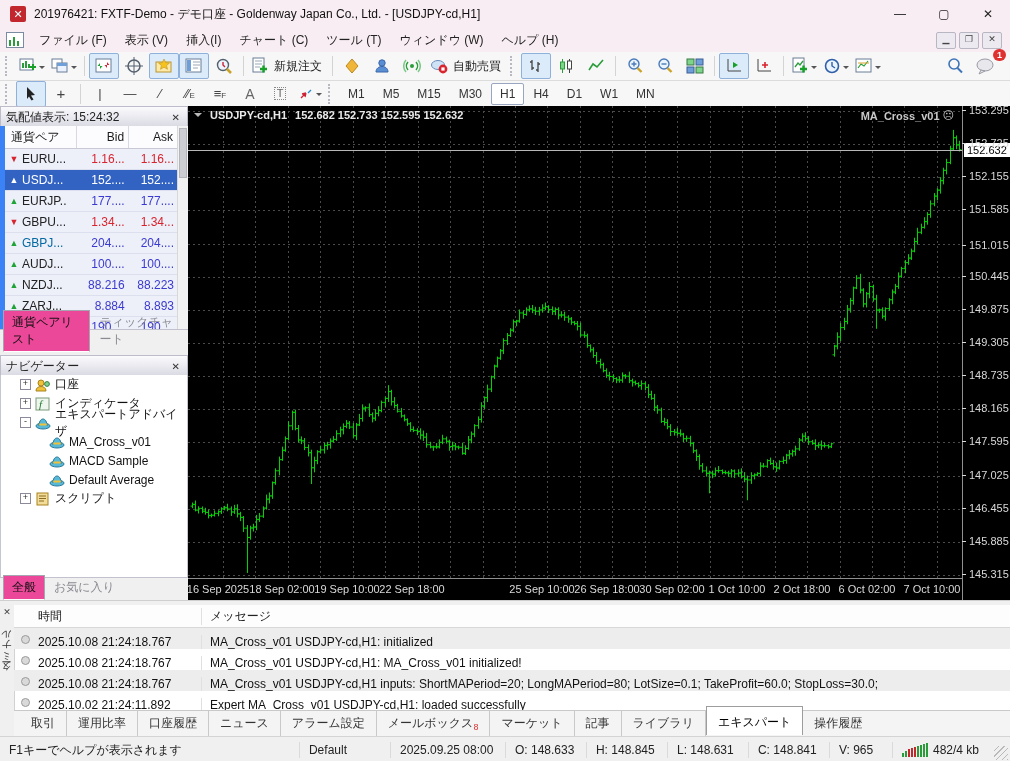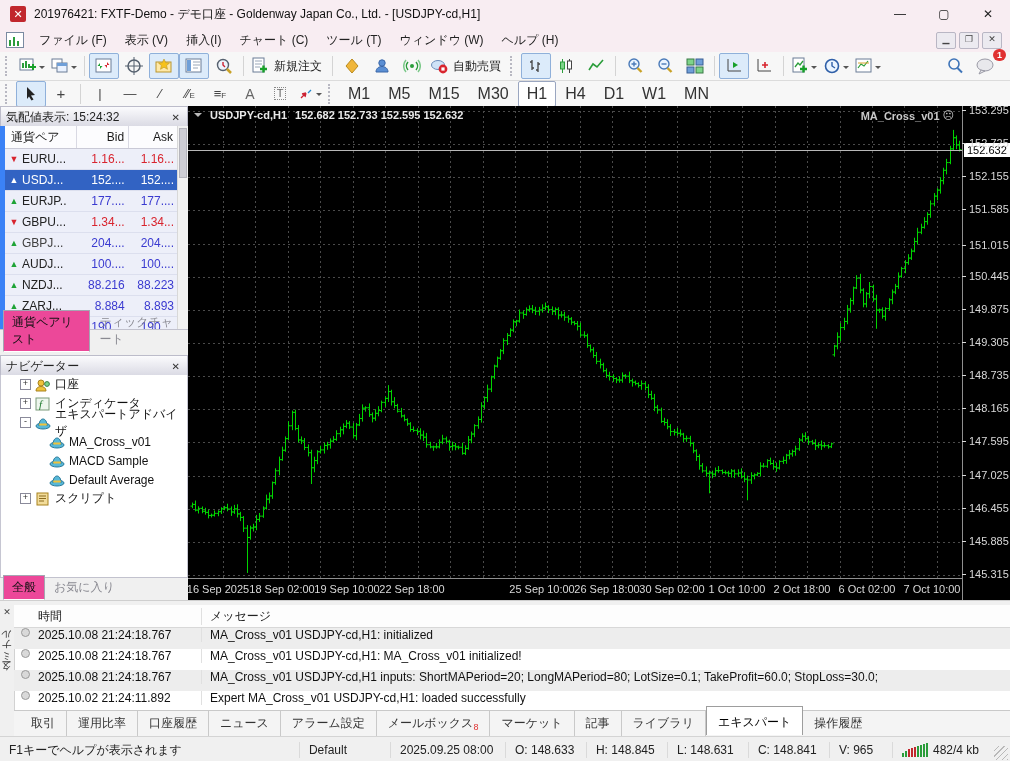--- a/index.html
+++ b/index.html
@@ -22,21 +22,21 @@
   .toolbar{position:absolute;left:0;right:0;background:#f7f7f7;border-bottom:1px solid #dcdcdc;display:flex;align-items:center;padding:0 2px;}
   #toolbar1{top:52px;height:28px;}
   #toolbar2{top:81px;height:25px;}
   .grip{width:4px;height:20px;border-left:2px dotted #b8b8c2;margin:0 5px 0 3px;}
   .sep{width:1px;height:20px;background:#d4d4d4;margin:0 4px;}
   .tb{height:24px;min-width:24px;display:flex;align-items:center;justify-content:center;padding:0 2px;border:1px solid transparent;border-radius:2px;gap:2px;}
   .tb.active{background:#dcebfa;border-color:#8fb0da;}
   .tb .lbl{font-size:12px;color:#222;padding:0 3px;}
   .caret{width:0;height:0;border:3px solid transparent;border-top-color:#555;margin-top:5px;}
   .glyph{font-size:13px;color:#444;line-height:1;}
-  .tf{padding:3px 8px;color:#333;font-size:16px;border:1px solid transparent;border-radius:2px;}
+  .tf{padding:3px 8px;color:#333;font-size:12px;border:1px solid transparent;border-radius:2px;}
   .tf.active{background:#fff;border-color:#9aa6c0;}
   .spacer{flex:1;}
   .badge{position:absolute;top:-5px;right:-7px;background:#e03131;color:#fff;border-radius:8px;font-size:9px;font-weight:bold;padding:1px 4px;}
   
   .panel{position:absolute;left:0;width:188px;background:#f0f0f0;}
   .panel-head{height:20px;background:linear-gradient(#fbfbfd,#d9d9e3);border:1px solid #bcbcca;display:flex;align-items:center;padding:0 5px;color:#222;}
   .panel-x{margin-left:auto;color:#333;font-size:10px;font-weight:bold;padding:0 2px;}
   #market-watch{top:106px;height:246px;}
   .mw-table{position:absolute;left:0;top:20px;right:10px;bottom:22px;background:#edeff9;border-left:5px solid #3b82f6;overflow:hidden;}
   .mw-hrow{display:flex;height:22px;background:#fcfcfe;border-bottom:1px solid #c9c9d6;align-items:center;}
@@ -75,21 +75,21 @@
   .ea-label{position:absolute;right:56px;top:3px;color:#c9c9c9;font-size:11px;font-weight:bold;display:flex;align-items:center;gap:3px;}
   
   .hsplit{position:absolute;left:0;right:0;top:600px;height:5px;background:#f0f0f0;border-top:1px solid #cfcfcf;}
   #terminal{position:absolute;left:0;right:0;top:605px;height:131px;background:#fff;}
   .t-strip{position:absolute;left:0;top:0;bottom:0;width:14px;background:#f0f0f0;border-right:1px solid #d2d2d2;display:flex;flex-direction:column;align-items:center;padding-top:2px;}
   .t-strip .vtext{writing-mode:vertical-rl;transform:rotate(180deg);font-size:10px;color:#333;margin-top:16px;}
   .t-body{position:absolute;left:14px;right:0;top:0;bottom:25px;overflow:hidden;}
   .t-hrow{display:flex;height:22px;background:#fdfdfd;border-bottom:1px solid #d8d8d8;align-items:center;color:#222;}
   .t-time{width:163px;padding-left:24px;border-right:1px solid #e0e0e0;flex:none;}
   .t-msg{flex:1;padding-left:8px;}
-  .t-row{display:flex;height:21px;align-items:flex-start;color:#111;}
+  .t-row{display:flex;height:21px;align-items:flex-end;color:#111;}
   .t-row.shade{background:#ededed;}
   .t-dot{width:7px;height:7px;border-radius:50%;border:1px solid #9a9a9a;background:#d9d9d9;position:absolute;left:7px;}
   .t-row .t-time{position:relative;padding-left:24px;}
   .t-tabs{position:absolute;left:14px;right:0;bottom:0;height:25px;background:#f4f4f4;border-top:1px solid #c9c9c9;display:flex;align-items:center;padding-left:6px;}
   .t-tab{padding:4px 11px;color:#333;border-right:1px solid #c9c9c9;position:relative;}
   .t-tab:last-child{border-right:none;}
   .t-tab.active{background:#fff;border:1px solid #9d9d9d;border-bottom:none;margin-top:-6px;padding-top:7px;color:#000;}
   .t-tab sub{color:#e03131;font-size:9px;}
   
   .statusbar{position:absolute;left:0;right:0;top:736px;height:25px;background:#f0f0f0;border-top:1px solid #d4d4d4;display:flex;align-items:center;color:#222;}
@@ -418,21 +418,21 @@
             <span class="c-sym">
               <span class="arr down">▼</span>
               <span style="color: rgb(34, 34, 34);">GBPU...</span>
             </span>
             <span class="c-bid">1.34...</span>
             <span class="c-ask">1.34...</span>
           </div>
           <div class="mw-row tone-blue">
             <span class="c-sym">
               <span class="arr up">▲</span>
-              <span style="color: #404040; text-align: right;">GBPJ...</span>
+              <span style="color: #0369a1; text-align: right;">GBPJ...</span>
             </span>
             <span class="c-bid">204....</span>
             <span class="c-ask">204....</span>
           </div>
           <div class="mw-row tone-blue">
             <span class="c-sym">
               <span class="arr up">▲</span>
               <span style="color: rgb(34, 34, 34);">AUDJ...</span>
             </span>
             <span class="c-bid">100....</span>

